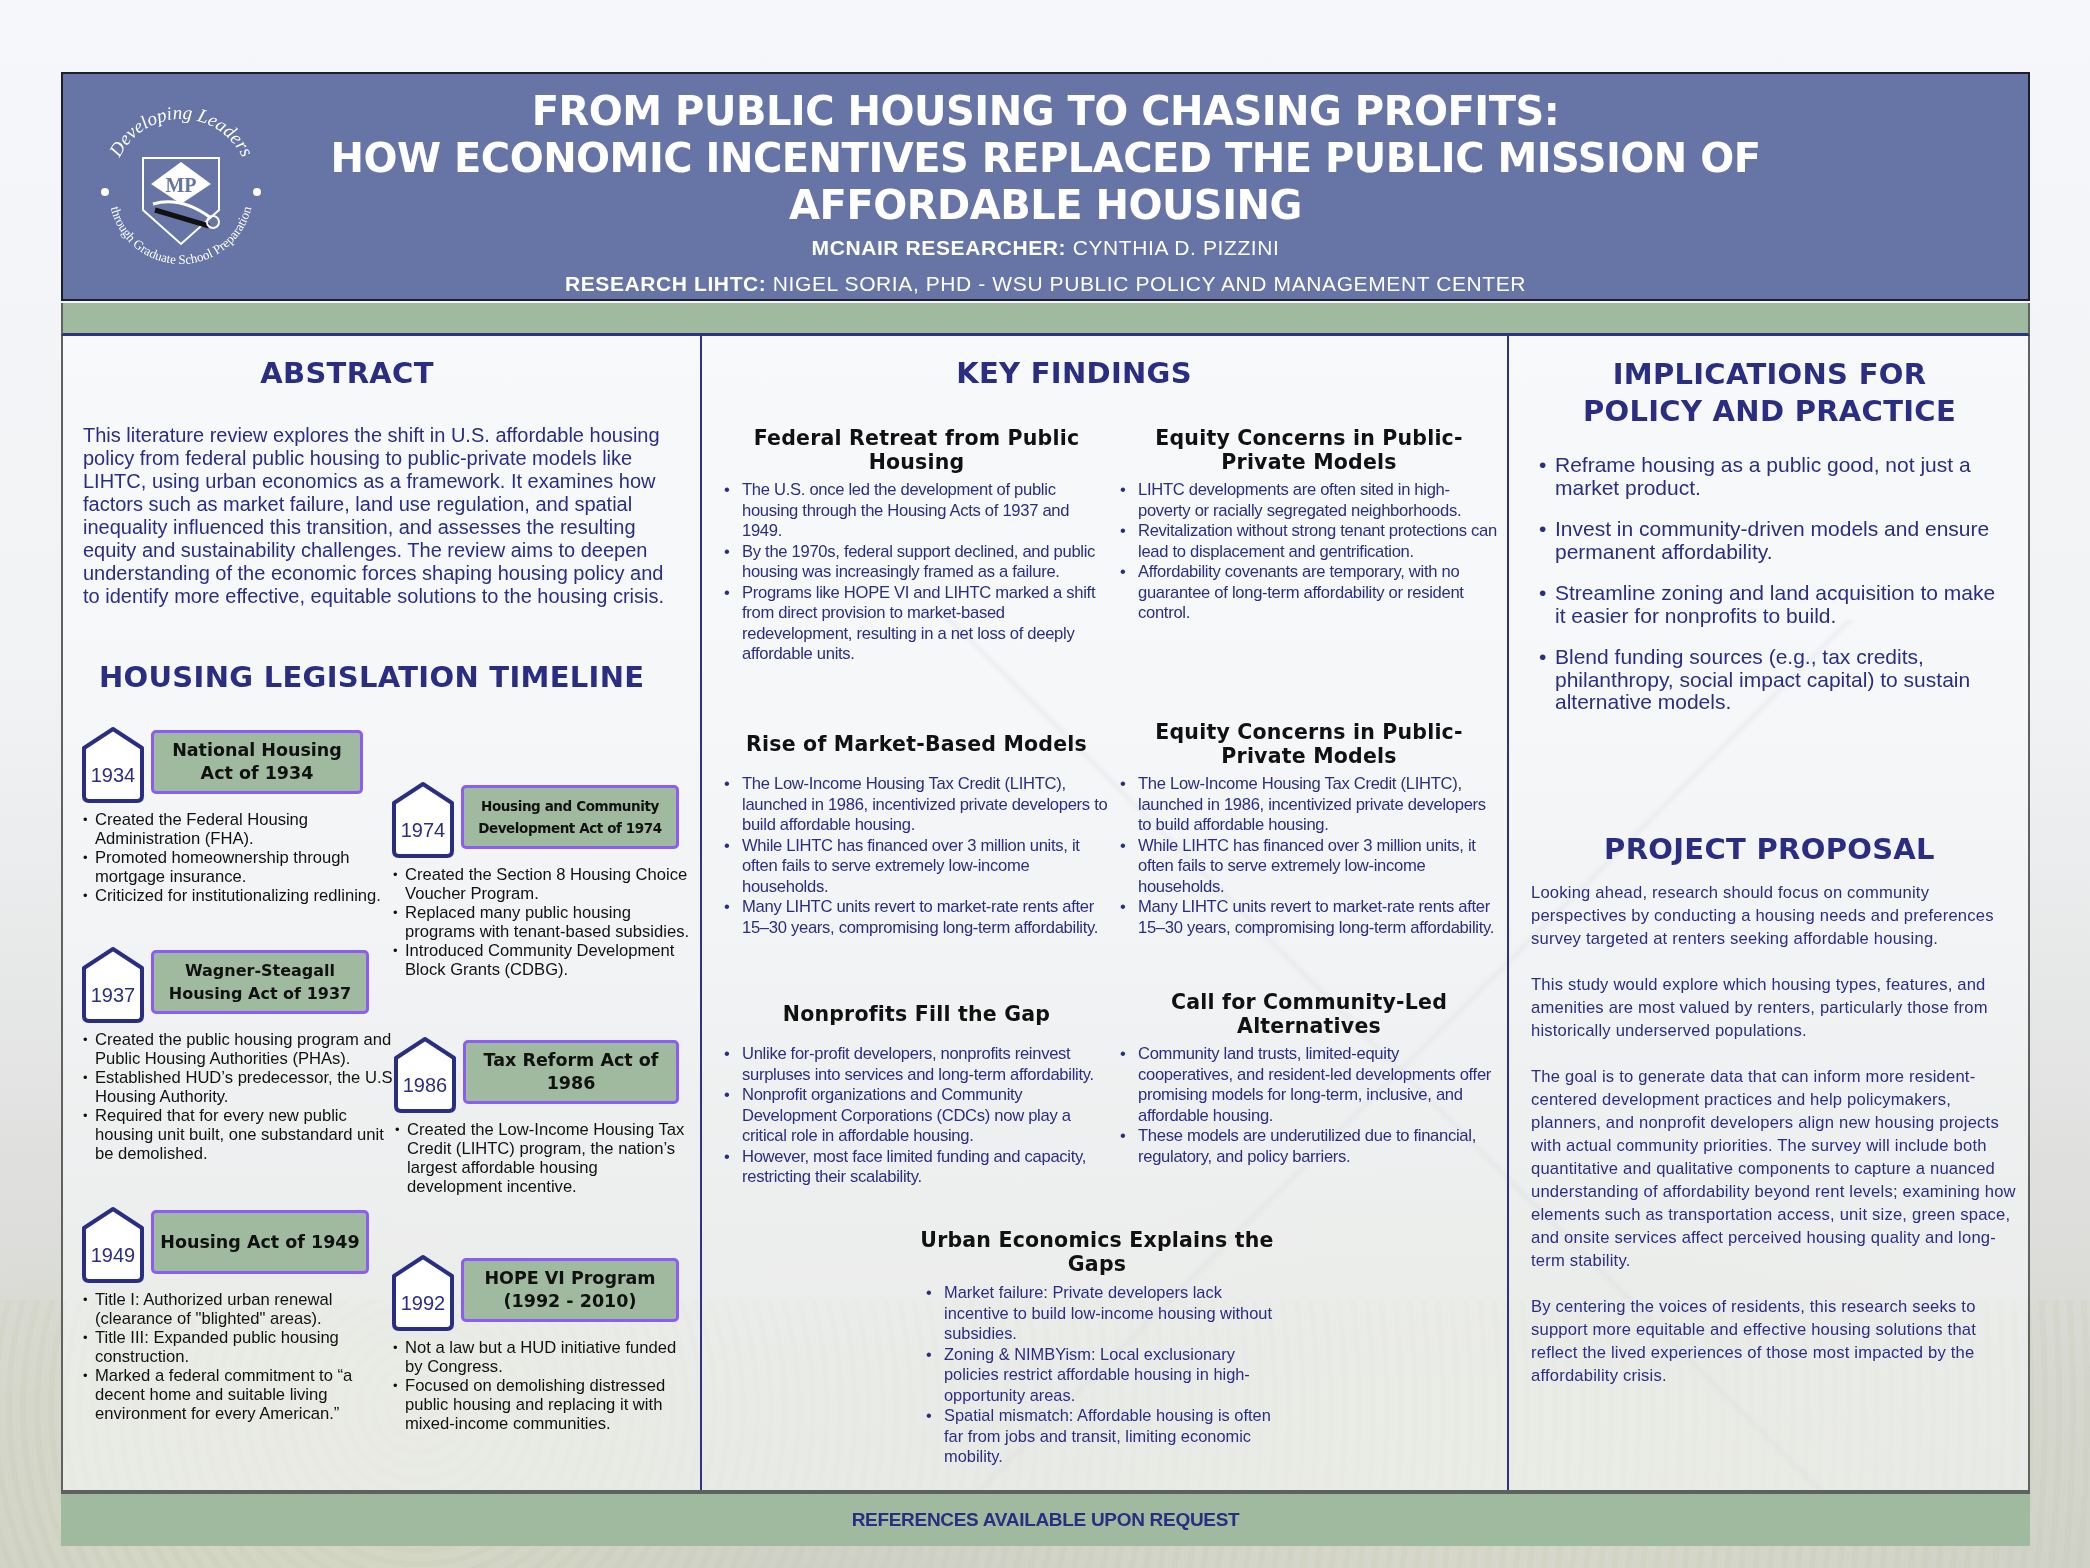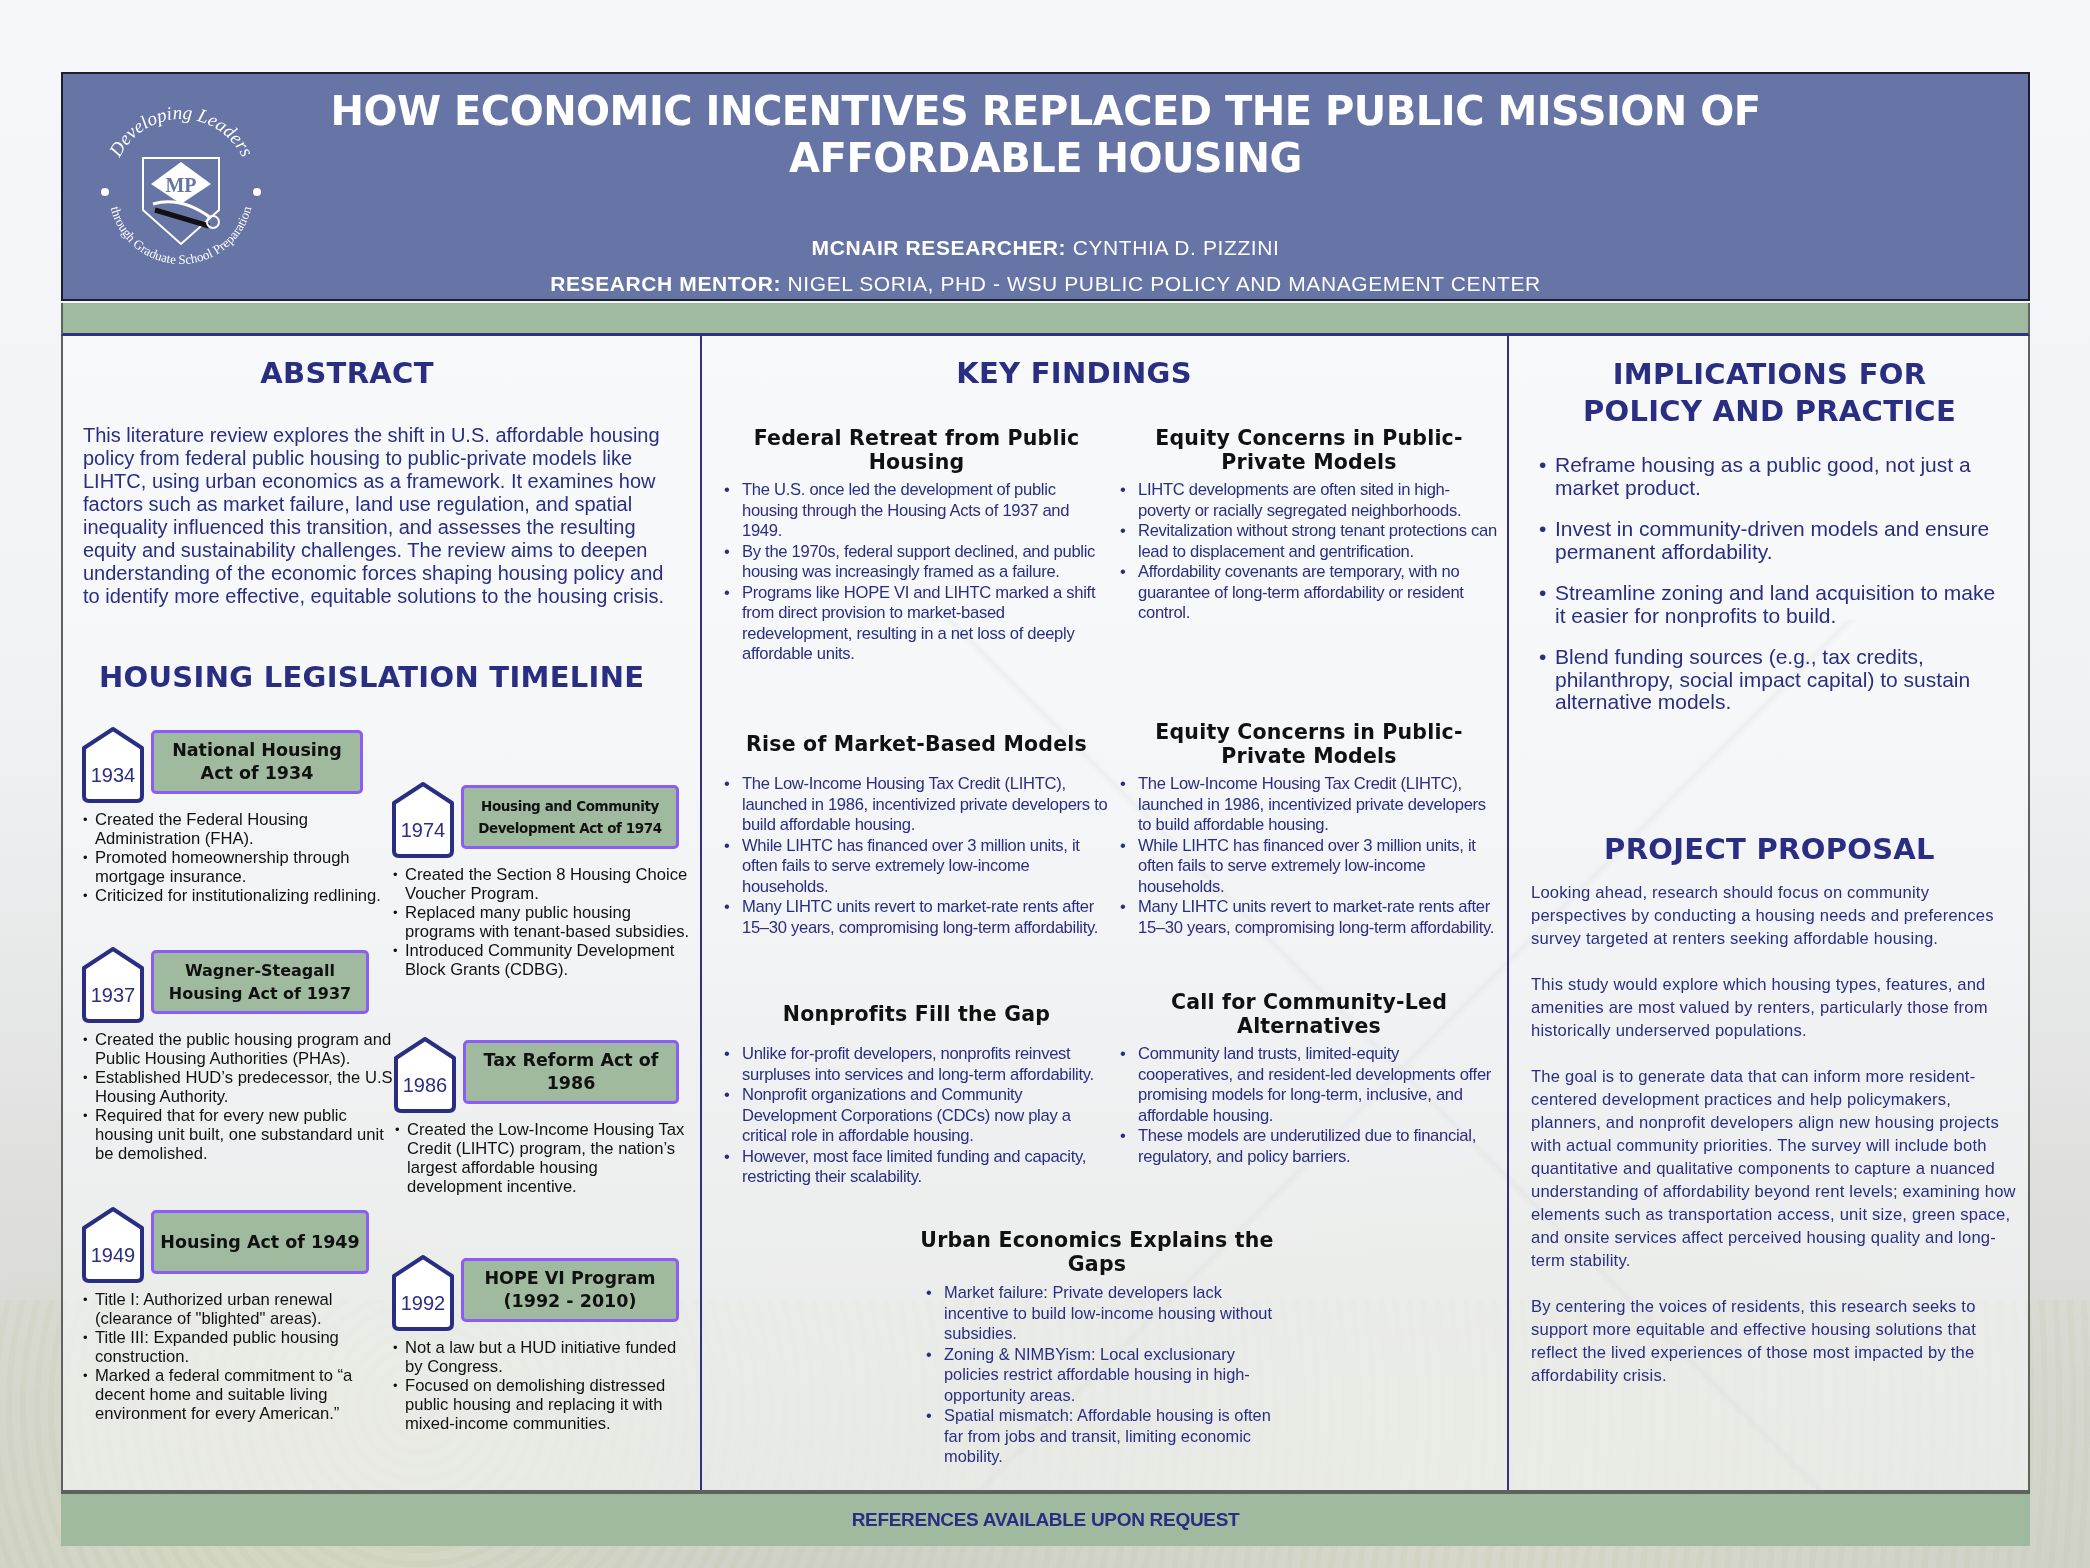--- a/index.html
+++ b/index.html
@@ -146,29 +146,30 @@
         <circle cx="166" cy="100" r="4" fill="#fff"></circle>
         <path d="M 52 66 L 128 66 L 128 118 L 90 152 L 52 118 Z" fill="none" stroke="#fff" stroke-width="2"></path>
         <path d="M 90 70 L 120 92 L 90 112 L 60 92 Z" fill="#fff"></path>
         <text x="90" y="100" text-anchor="middle" font-family="Liberation Serif, serif" font-weight="bold" font-size="20" fill="#6674a6">MP</text>
         <path d="M 64 118 L 118 134" stroke="#111" stroke-width="5"></path>
         <path d="M 62 112 Q 90 104 120 126" fill="none" stroke="#fff" stroke-width="3"></path>
         <circle cx="122" cy="130" r="6" fill="none" stroke="#fff" stroke-width="2"></circle>
       </svg>
     </div>
     <div class="title">
+      <div>FROM PUBLIC HOUSING TO CHASING PROFITS:</div>
       <div>HOW ECONOMIC INCENTIVES REPLACED THE PUBLIC MISSION OF</div>
       <div>AFFORDABLE HOUSING</div>
     </div>
     <div class="sub sub1">
       <b>MCNAIR RESEARCHER:</b>
       <span>CYNTHIA D. PIZZINI</span>
     </div>
     <div class="sub sub2">
-      <b>RESEARCH MENTOR:</b>
+      <b>RESEARCH LIHTC:</b>
       <span>NIGEL SORIA, PHD - WSU PUBLIC POLICY AND MANAGEMENT CENTER</span>
     </div>
   </div>
 
   <div class="band"></div>
 
   <div class="cols">
 
     <div class="col col1">
       <div class="h-sec abs-title">ABSTRACT</div>

